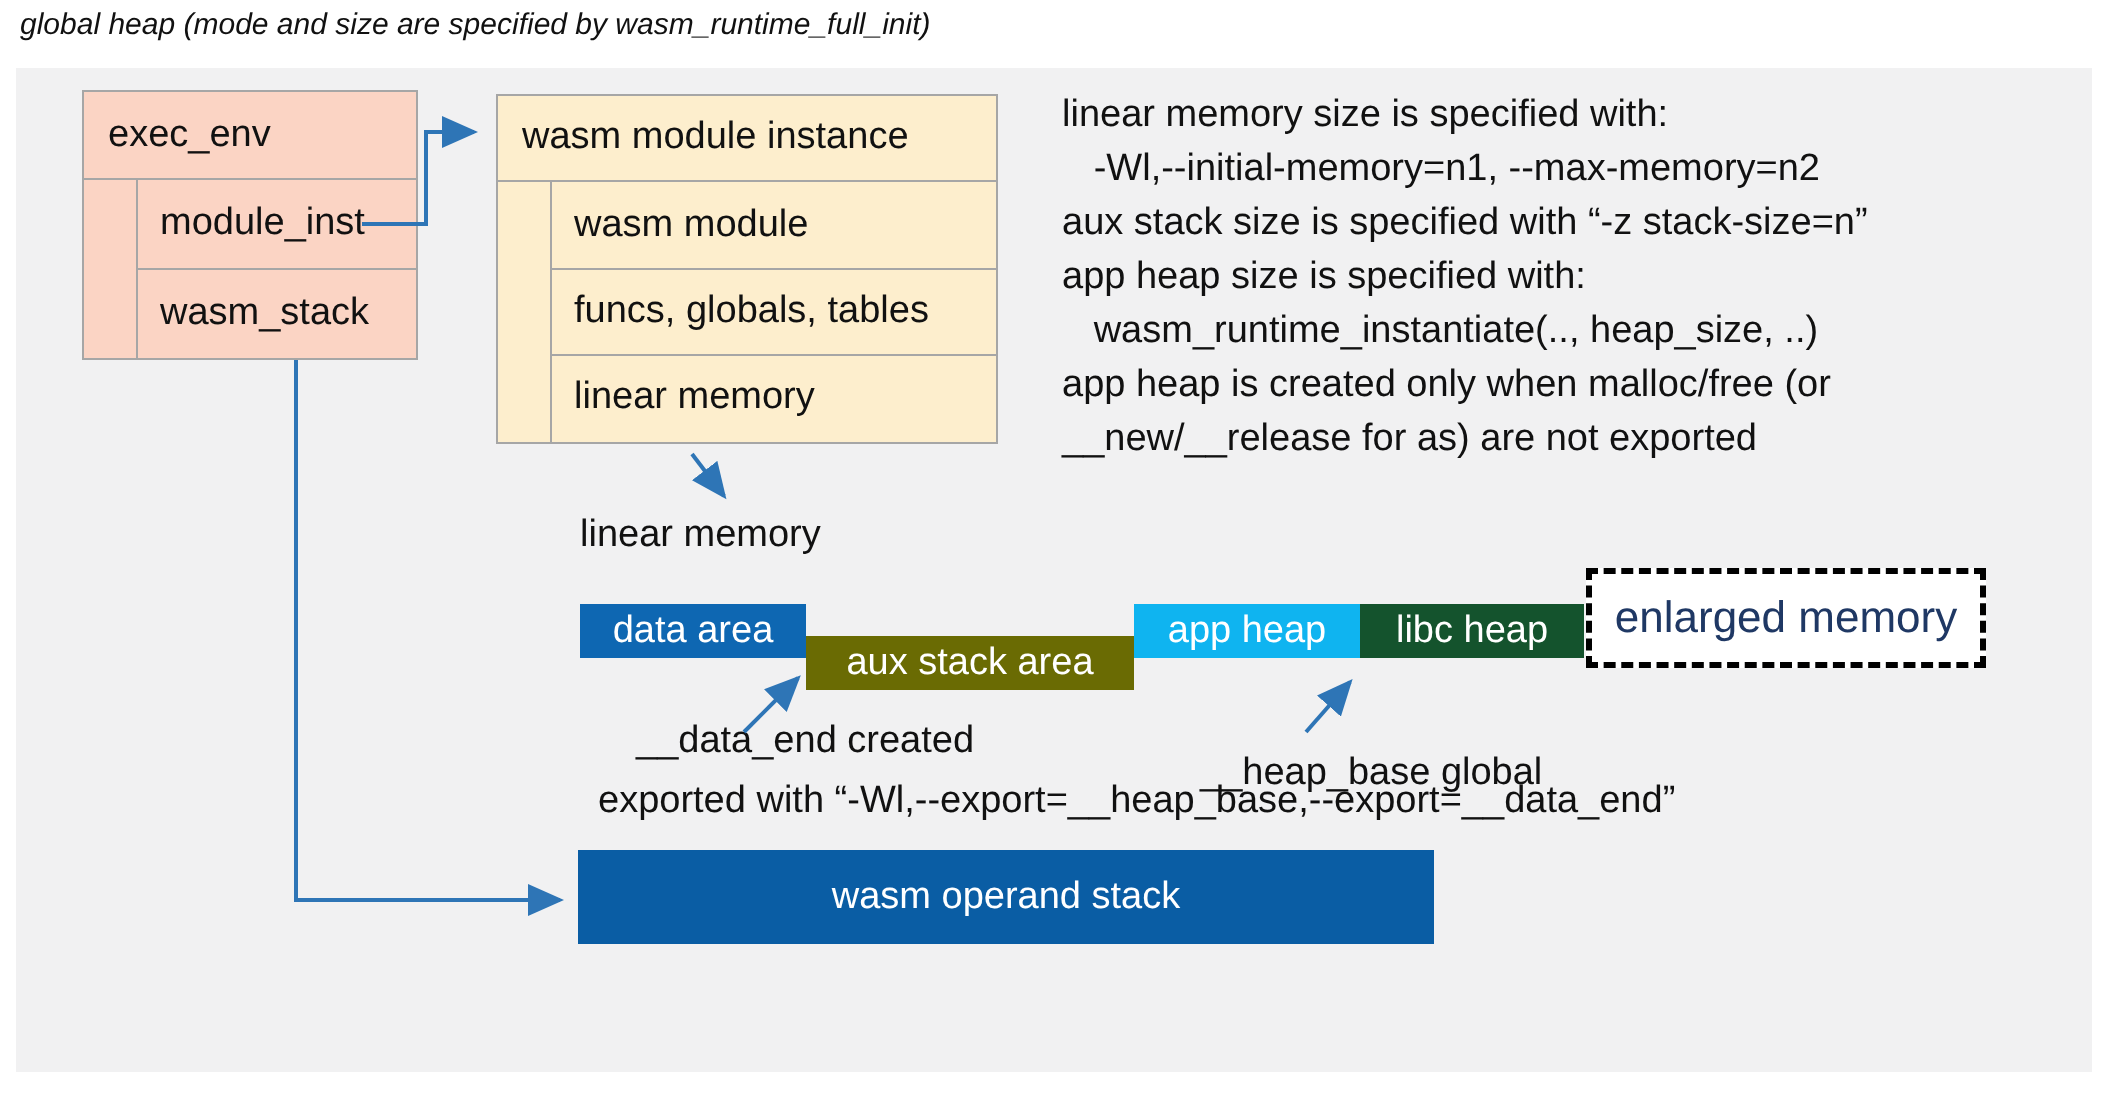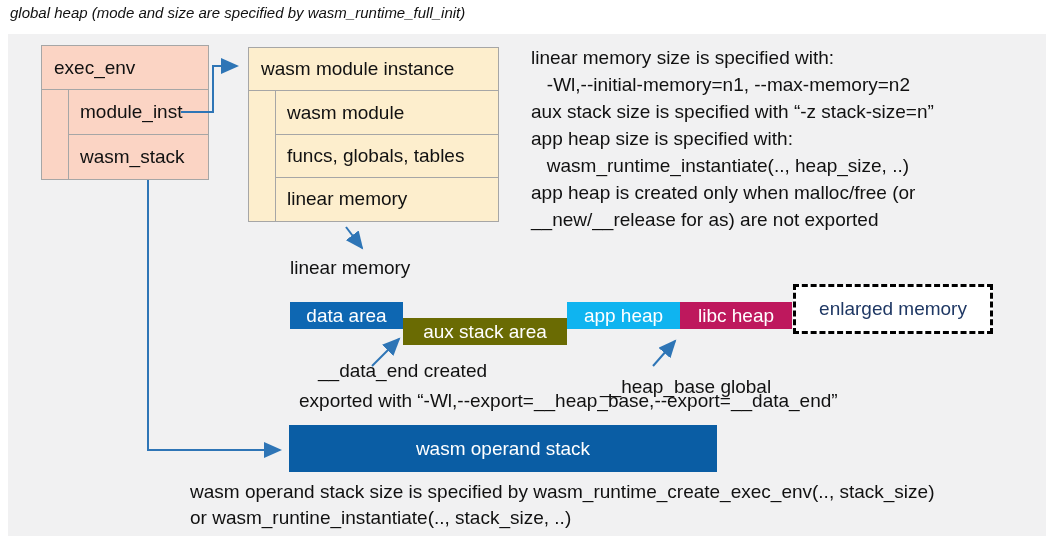--- a/index.html
+++ b/index.html
@@ -32,21 +32,21 @@
   .lm-label{position:absolute;left:290px;top:257px;font-size:19px;}
 
   .seg{position:absolute;top:302px;height:27px;display:flex;align-items:center;justify-content:center;
        color:#ffffff;font-size:19px;white-space:nowrap;box-sizing:border-box;}
   .seg-0{left:290px;width:113px;}
   .seg-1{left:403px;width:164px;margin-top:16px;}
   .seg-2{left:567px;width:113px;}
   .seg-3{left:680px;width:112px;}
   .seg-enlarged{position:absolute;left:793px;top:284px;width:200px;height:50px;box-sizing:border-box;
        background:#ffffff;border:3px dashed #000000;color:#1f3864;display:flex;align-items:center;
-       justify-content:center;font-size:19px;white-space:nowrap;}
+       justify-content:center;font-size:22px;white-space:nowrap;}
 
   .data-end-label{position:absolute;left:318px;top:360px;font-size:19px;}
   .heap-base-label{position:absolute;left:600px;top:376px;font-size:19px;}
   .exported-line{position:absolute;left:299px;top:390px;font-size:19px;white-space:nowrap;}
 
   .operand-bar{position:absolute;left:289px;top:425px;width:428px;height:47px;display:flex;
        align-items:center;justify-content:center;color:#ffffff;font-size:19px;}
 
   .bottom-note{position:absolute;left:190px;top:479px;font-size:19px;line-height:26px;}
   .bottom-note div{white-space:pre;}
@@ -88,33 +88,29 @@
     <div>   wasm_runtime_instantiate(.., heap_size, ..)</div>
     <div>app heap is created only when malloc/free (or</div>
     <div>__new/__release for as) are not exported</div>
   </div>
 
   <div class="lm-label">linear memory</div>
 
   <div class="seg seg-0" style="background: rgb(14, 103, 178);">data area</div>
   <div class="seg seg-1" style="background: rgb(106, 107, 3);">aux stack area</div>
   <div class="seg seg-2" style="background: rgb(15, 180, 240);">app heap</div>
-  <div class="seg seg-3" style="background: #be185d;">libc heap</div>
+  <div class="seg seg-3" style="background: #14532d;">libc heap</div>
   <div class="seg-enlarged">enlarged memory</div>
 
   <div class="data-end-label">__data_end created</div>
   <div class="heap-base-label">__heap_base global</div>
   <div class="exported-line">exported with “-Wl,--export=__heap_base,--export=__data_end”</div>
 
   <div class="operand-bar" style="background: rgb(10, 93, 164);">wasm operand stack</div>
 
-  <div class="bottom-note">
-    <div>wasm operand stack size is specified by wasm_runtime_create_exec_env(.., stack_size)</div>
-    <div>or wasm_runtine_instantiate(.., stack_size, ..)</div>
-  </div>
 
   <svg class="overlay" width="1054" height="547">
     <defs>
       <marker id="ah" markerWidth="10" markerHeight="8" refX="8" refY="4" orient="auto">
         <path d="M0,0 L9,4 L0,8 z" fill="#2e75b6"></path>
       </marker>
     </defs>
     <polyline points="181,112 213,112 213,66 237,66" marker-end="url(#ah)"></polyline>
     <line x1="346" y1="227" x2="362" y2="248" marker-end="url(#ah)"></line>
     <line x1="372" y1="366" x2="399" y2="339" marker-end="url(#ah)"></line>

